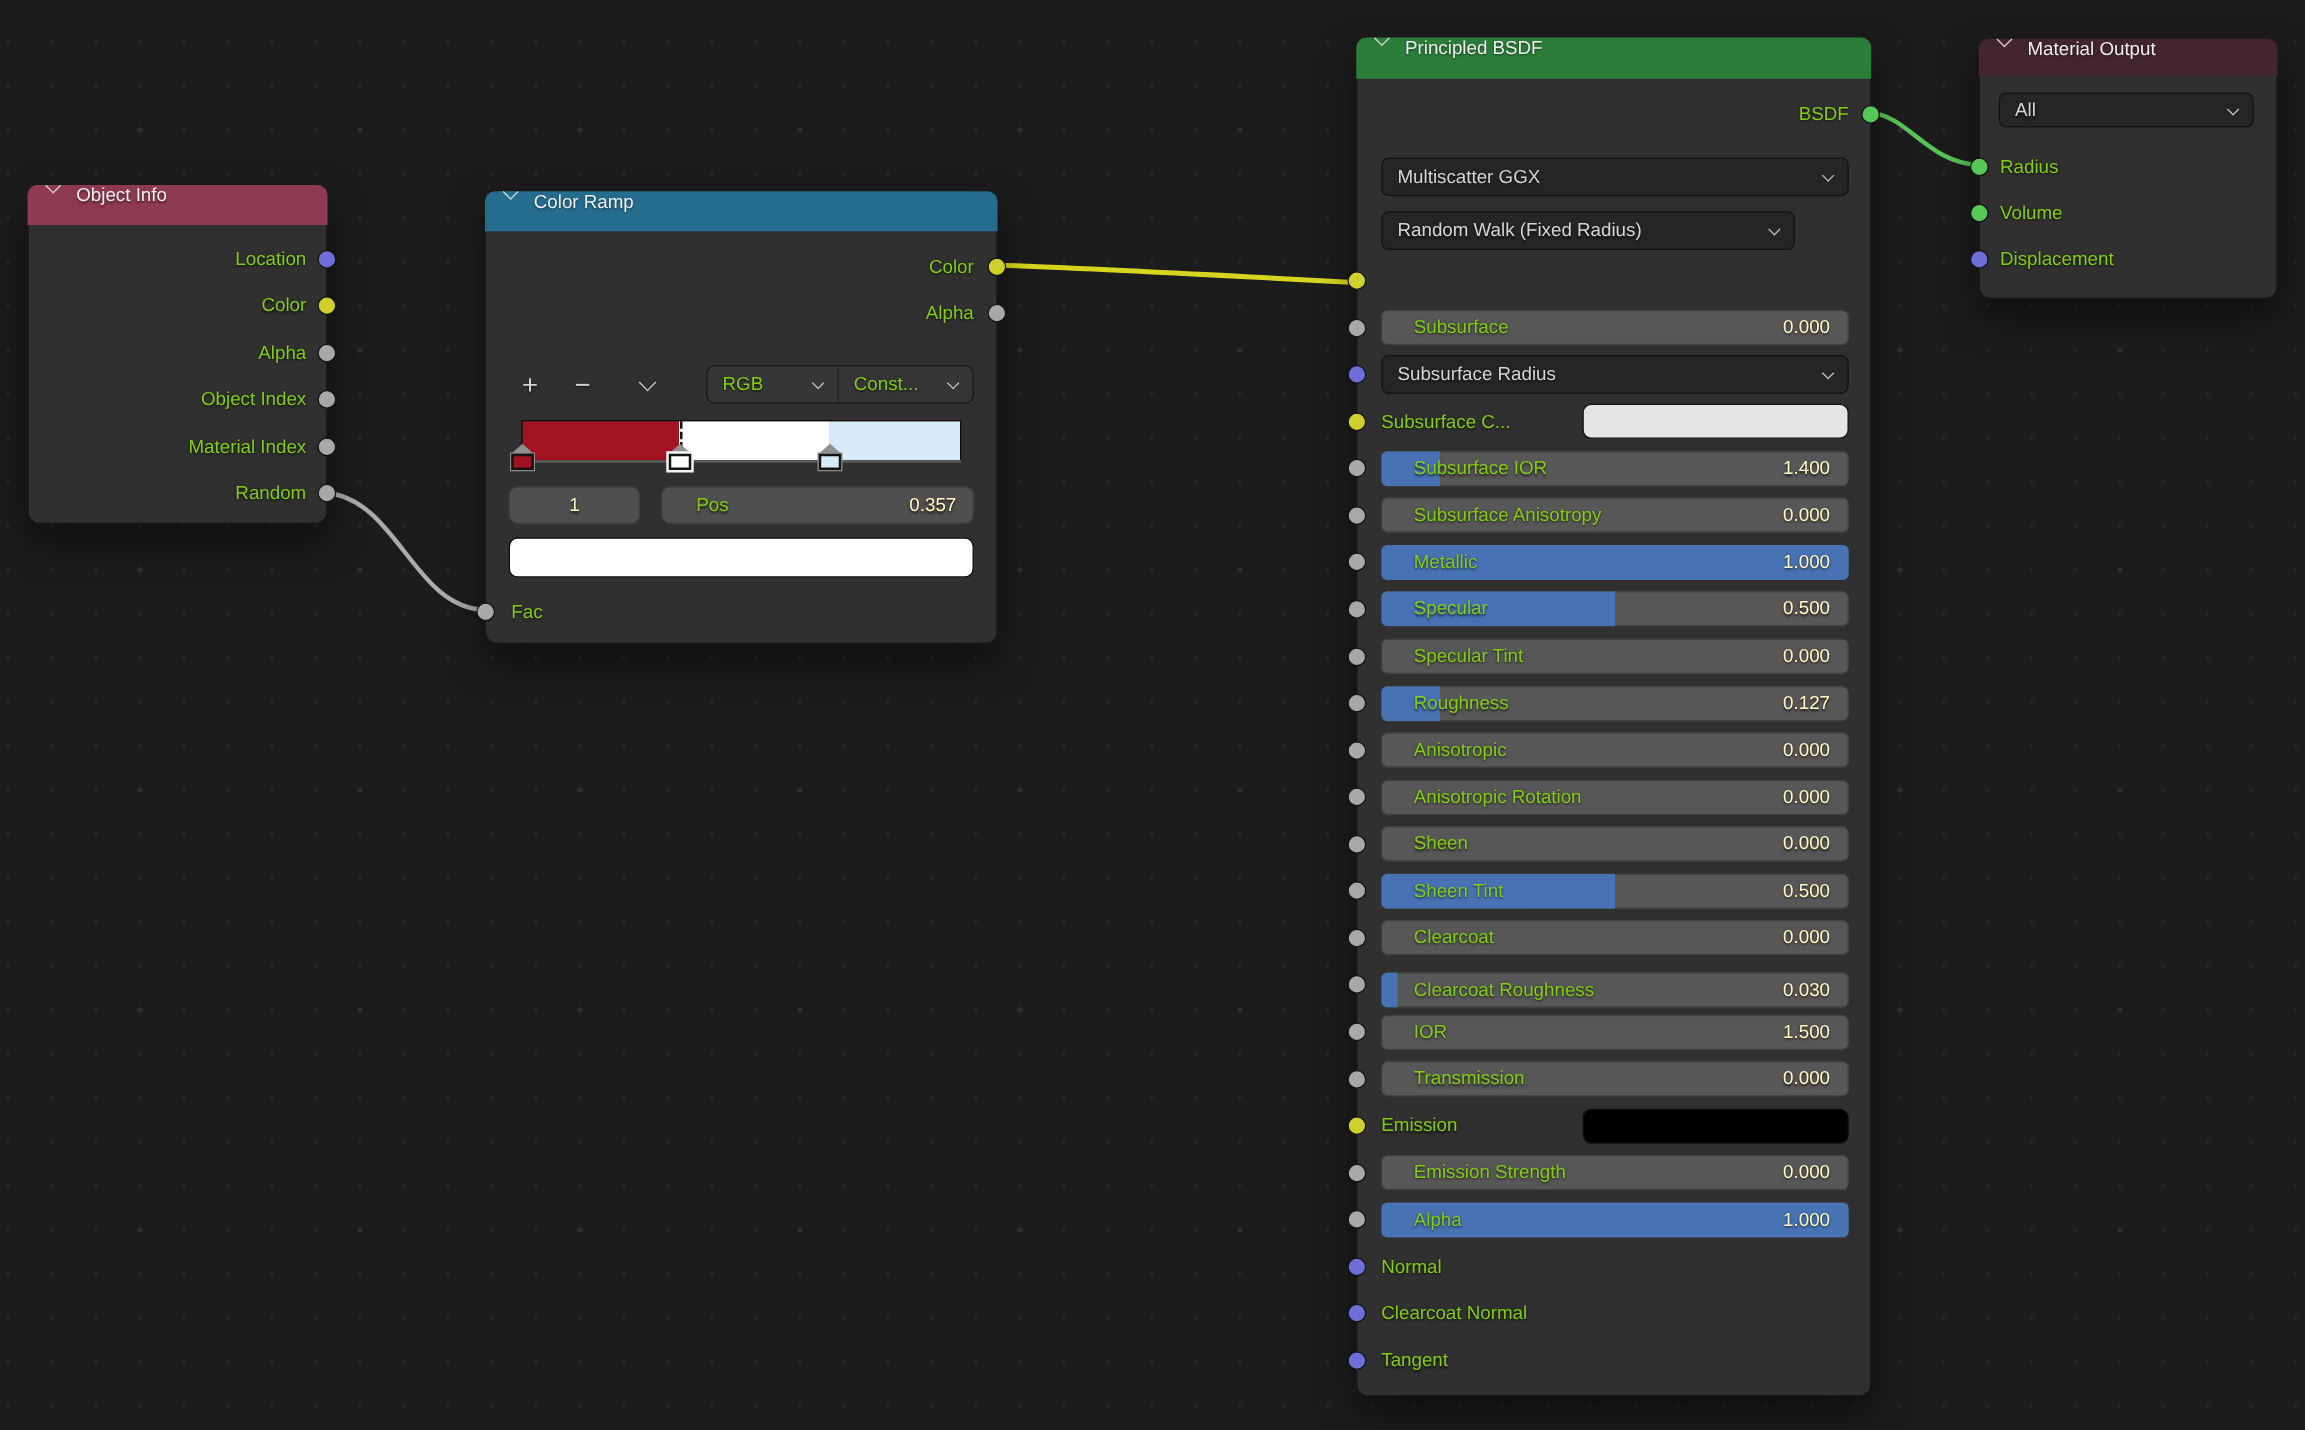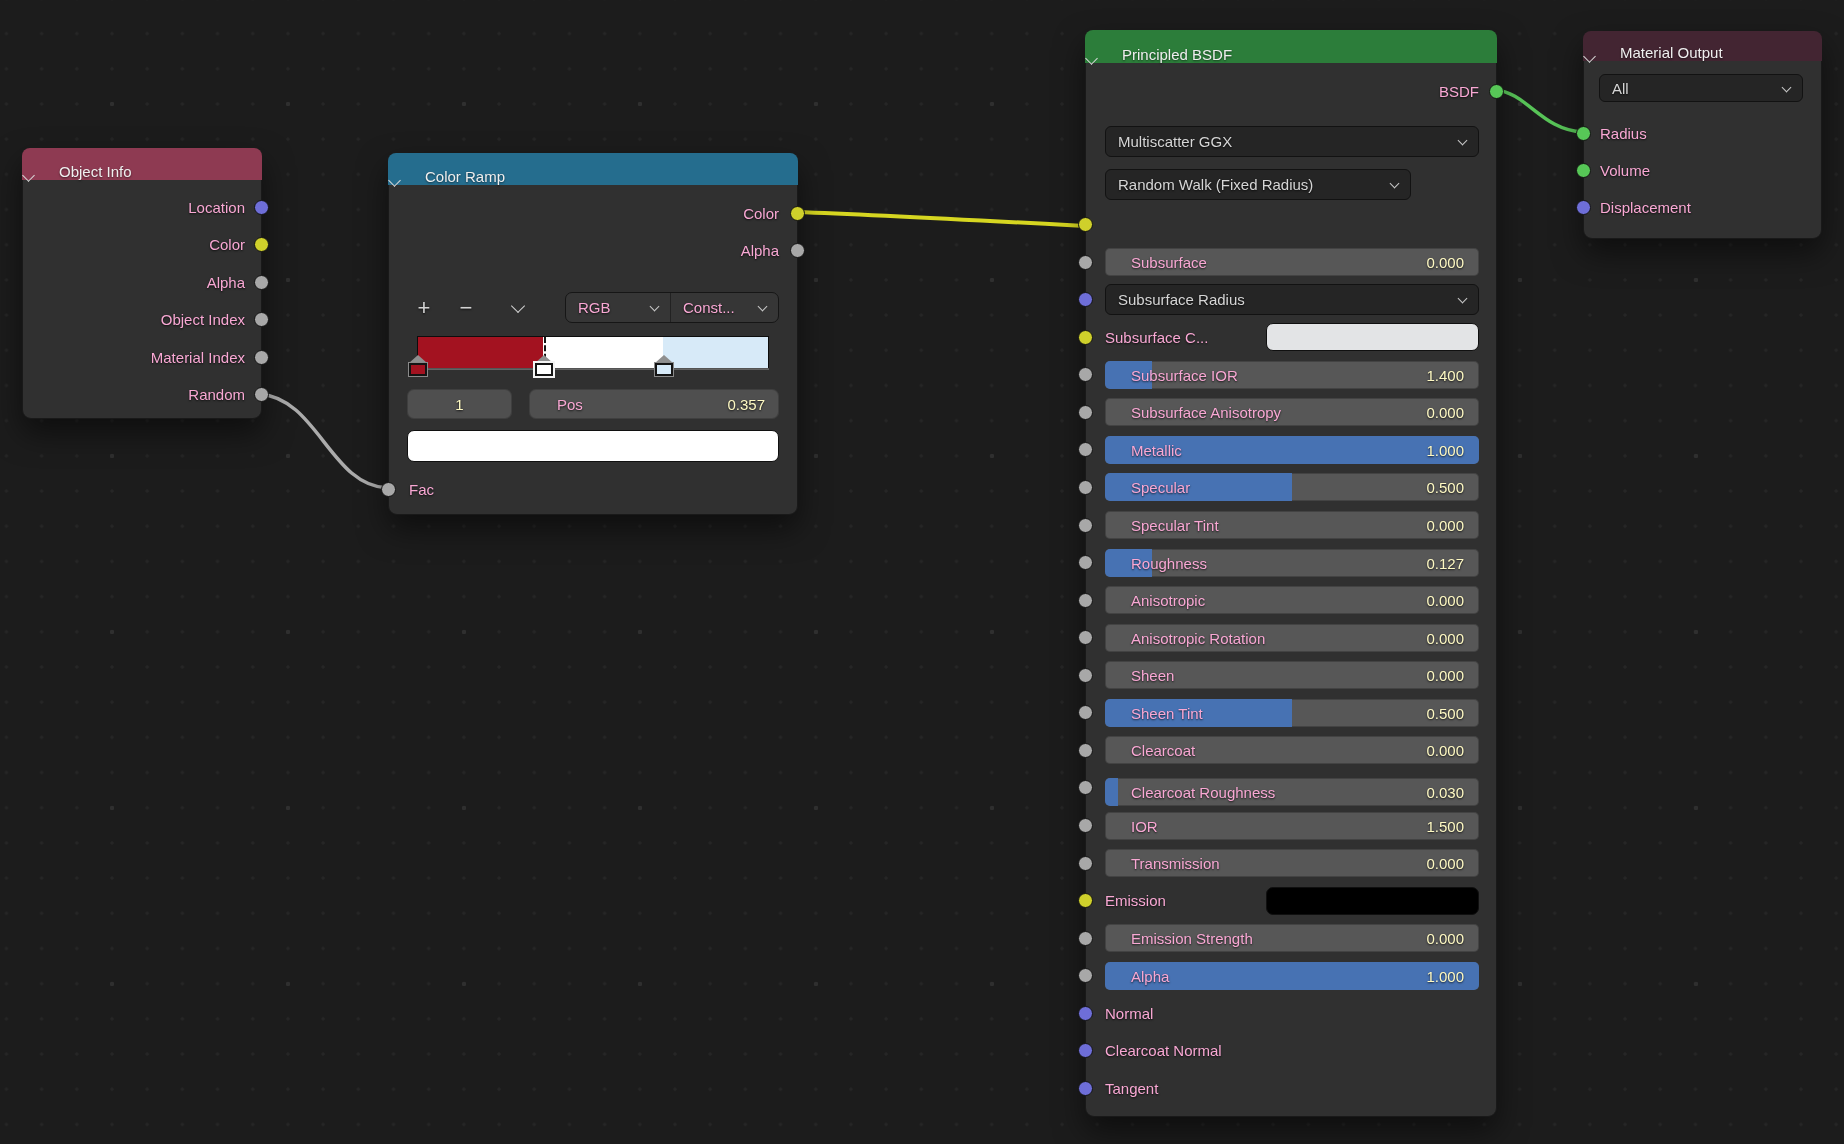--- a/index.html
+++ b/index.html
@@ -13,37 +13,37 @@
     background-position:24px 16px,24px 16px;
     font-family:"Liberation Sans",sans-serif;
   }
   svg.wires{position:absolute;inset:0;z-index:1;}
   .node{
     position:absolute;background:#303030;border:1px solid #191919;
     border-radius:9px;box-shadow:0 14px 30px rgba(0,0,0,.5);z-index:2;
   }
   .hdr{
     position:absolute;left:-1px;right:-1px;top:-1px;height:32px;
-    border-radius:8px 8px 0 0;display:flex;align-items:flex-end;gap:26px;
-    padding:0 2px;box-sizing:border-box;
+    border-radius:8px 8px 0 0;display:flex;align-items:flex-start;gap:14px;
+    padding:0 16px;box-sizing:border-box;
   }
   .hdr .t{color:#EFEFEF;font-size:15px;text-shadow:0 1px 2px rgba(0,0,0,.55);white-space:nowrap;}
   .chev{
     width:8px;height:8px;border-right:1.8px solid #DBDBDB;border-bottom:1.8px solid #DBDBDB;
     transform:rotate(45deg);margin-top:-4px;flex:none;
   }
   .chev.sm{width:6px;height:6px;border-width:1.6px;border-color:#C8C8C8;margin-left:auto;margin-top:-2px;}
   .socket{
     position:absolute;width:15px;height:15px;border-radius:50%;
     border:1.5px solid #131313;box-sizing:border-box;z-index:6;
   }
   .socket.l{left:-8px;} .socket.r{right:-8px;}
   .row{position:absolute;left:0;right:0;height:28px;display:flex;align-items:center;}
   .row.out{justify-content:flex-end;}
-  .lbl{color:#f9a8d4;font-size:15px;text-shadow:0 1px 2px rgba(0,0,0,.75);white-space:nowrap;}
+  .lbl{color:#84cc16;font-size:15px;text-shadow:0 1px 2px rgba(0,0,0,.75);white-space:nowrap;}
   .val{color:#fef9c3;font-size:15px;text-shadow:0 1px 2px rgba(0,0,0,.75);white-space:nowrap;}
   .slider{
     position:absolute;left:19px;width:374px;height:28px;background:#575757;
     border-radius:5px;overflow:hidden;box-shadow:inset 0 0 0 1px rgba(0,0,0,.22);
   }
   .slider .fill{position:absolute;left:0;top:0;bottom:0;}
   .slider .lbl{position:absolute;left:26px;top:50%;transform:translateY(-50%);}
   .slider .val{position:absolute;right:15px;top:50%;transform:translateY(-50%);}
   .select{
     position:absolute;background:#252525;border:1px solid #121212;border-radius:6px;
@@ -184,21 +184,21 @@
 
     <div class="row out" style="top:46px;padding-right:17px;">
       <span class="lbl">BSDF</span>
     </div>
     <span class="socket r" style="top: 52.5px; background: rgb(87, 199, 87);"></span>
 
     <div class="select" style="left:19px;top:95px;width:374px;height:31px;">
       <span class="lbl">Multiscatter GGX</span>
       <span class="chev sm"></span>
     </div>
-    <div class="select" style="left:19px;top:138px;width:306px;height:31px;">
+    <div class="select" style="left:19px;top:138px;width:331px;height:31px;">
       <span class="lbl">Random Walk (Fixed Radius)</span>
       <span class="chev sm"></span>
     </div>
   <span class="socket l" style="top: 186px; background: rgb(207, 208, 43);"></span>
       <span class="socket l" style="top: 223.565px; background: rgb(168, 168, 168);"></span>
       <div class="slider" style="top: 217.065px;">
         <div class="fill" style="width: 0%; background: rgb(71, 114, 179);"></div>
         <span class="lbl">Subsurface</span>
         <span class="val">0.000</span>
       </div>

